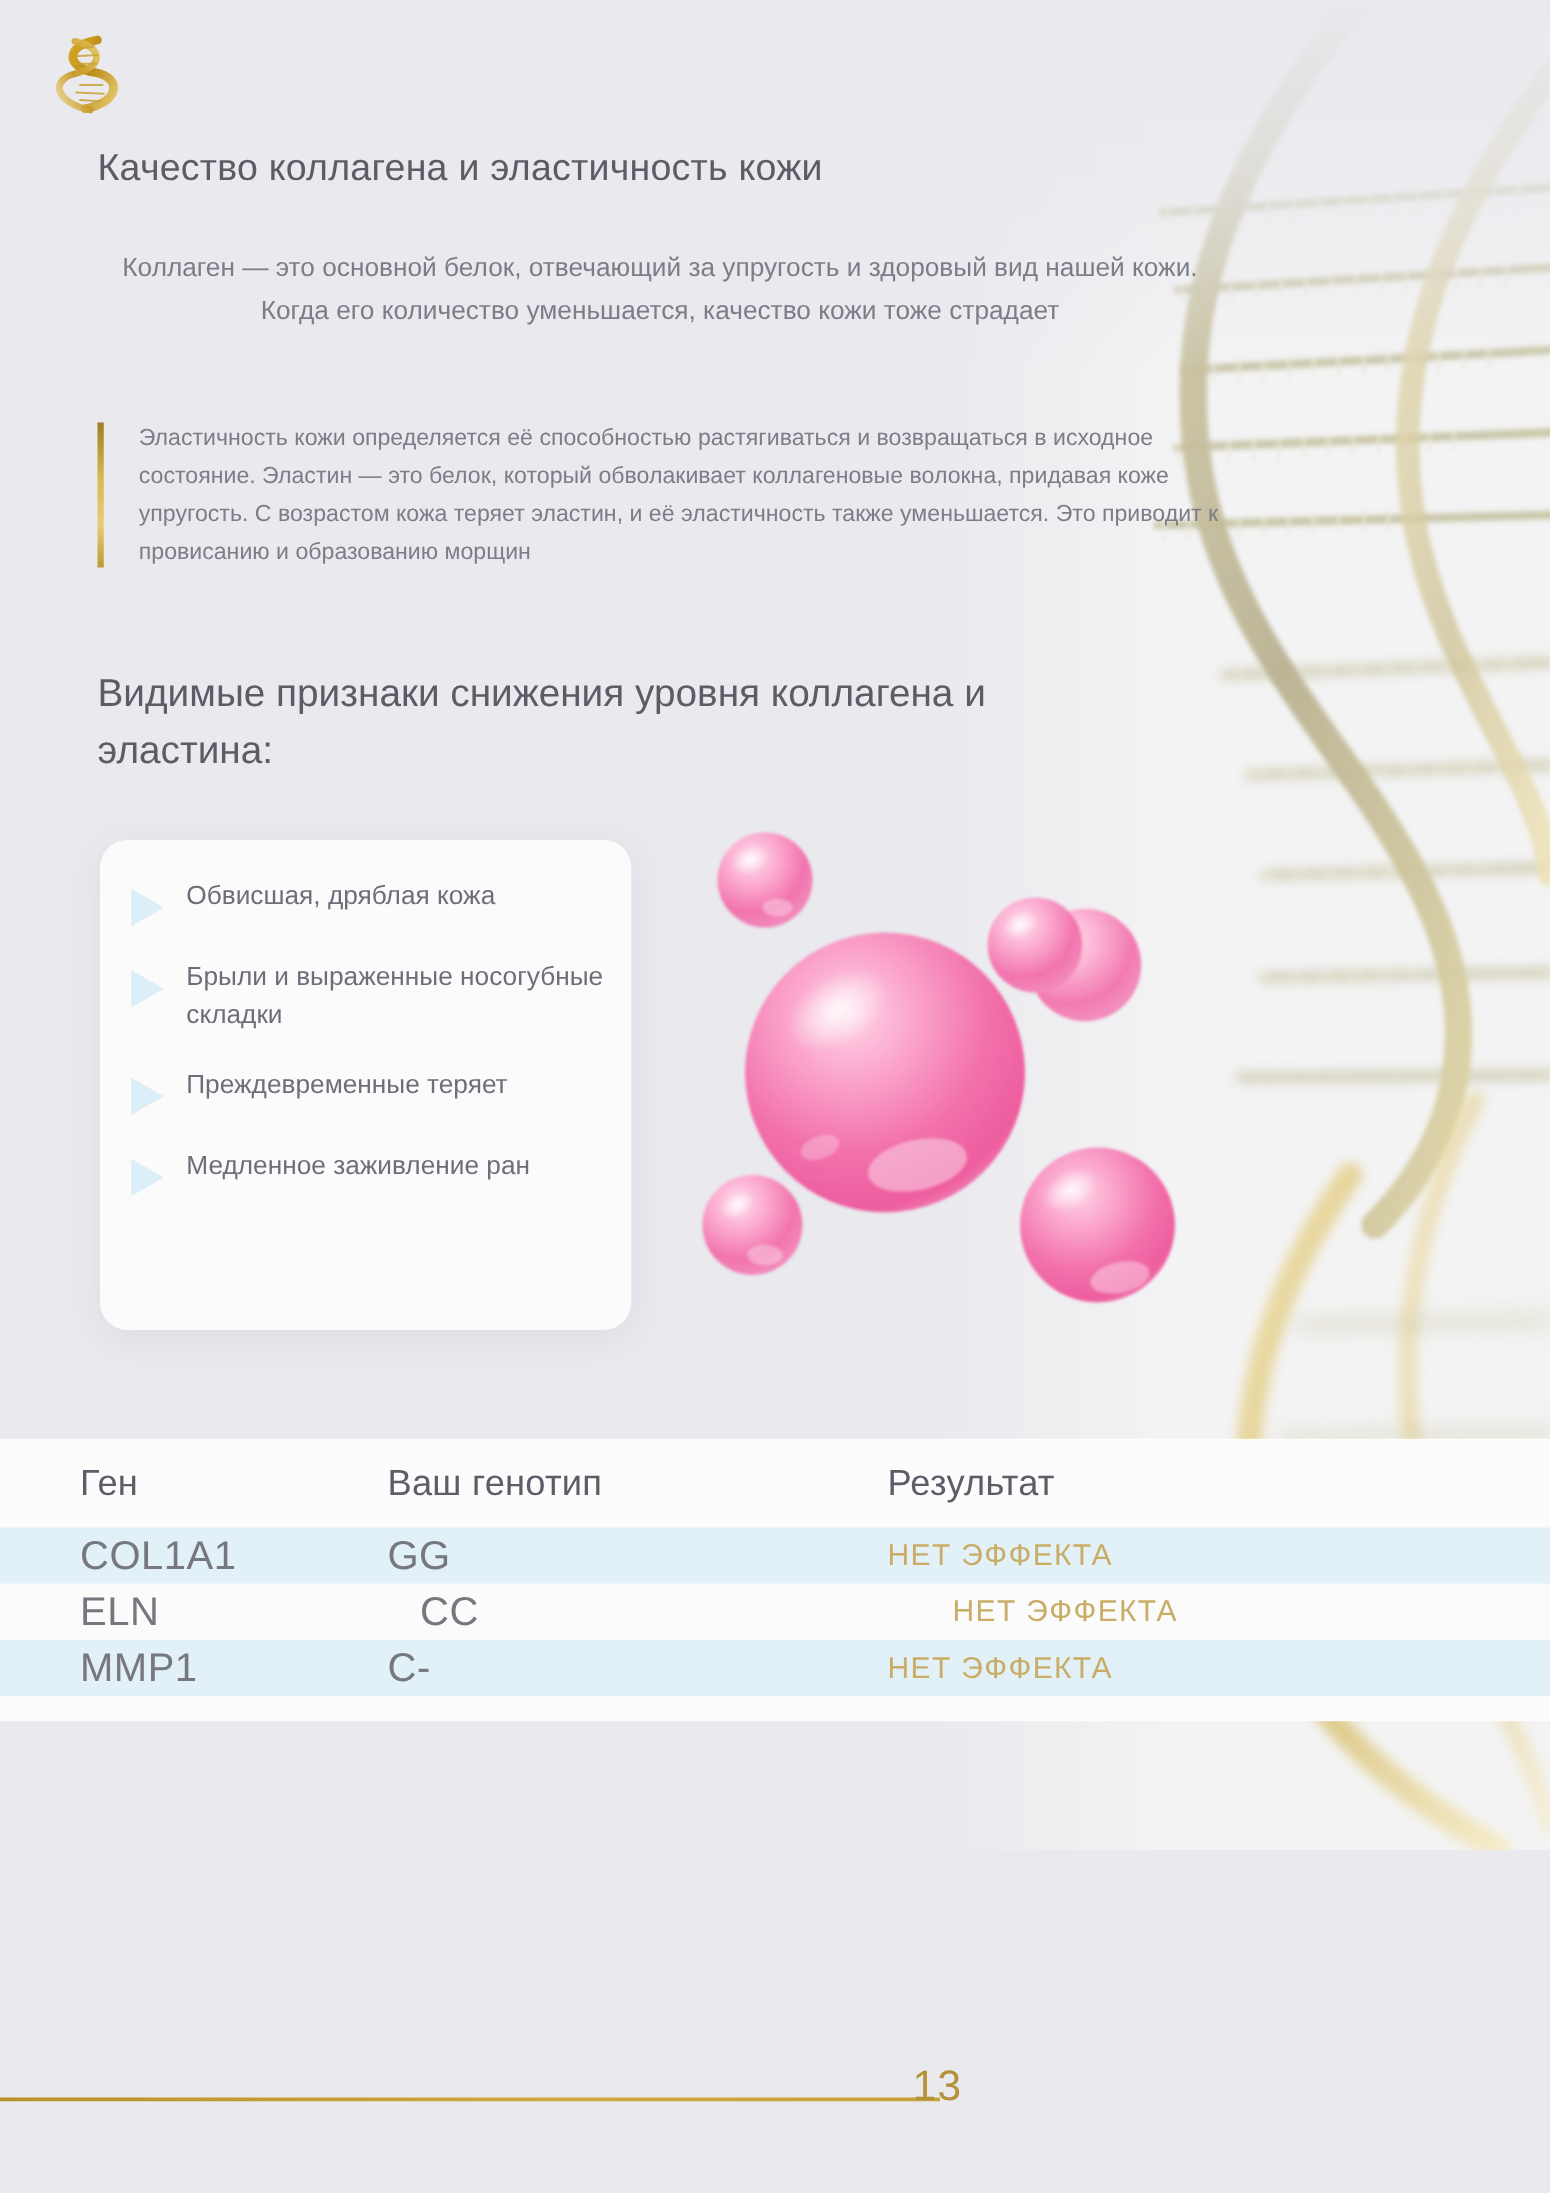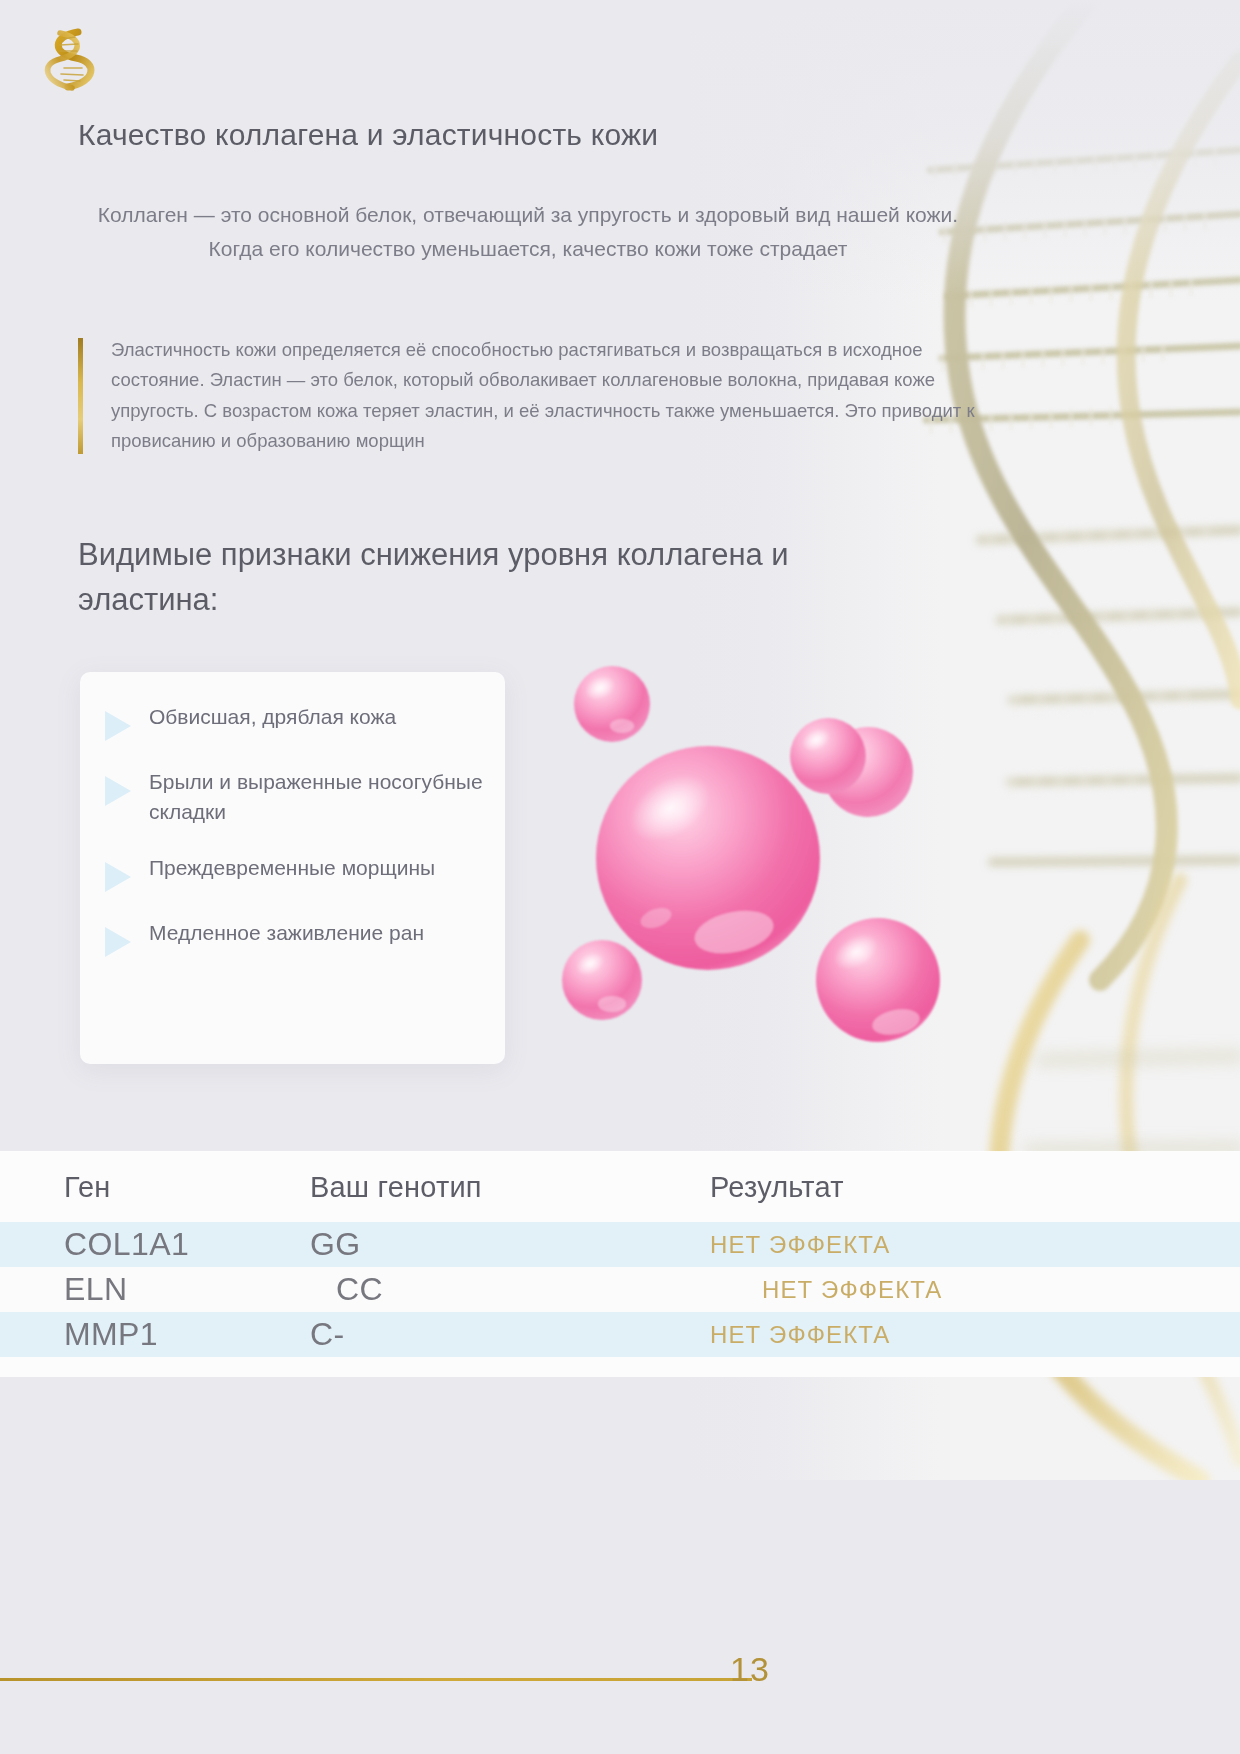--- a/index.html
+++ b/index.html
@@ -89,21 +89,21 @@
     width:820px;
     font-size:31px; font-weight:300; line-height:1.45;
     color:#5c5c66;
   }
 
   
   .card {
     position:absolute; left:80px; top:672px;
     width:425px; height:392px;
     background:#fbfbfc;
-    border-radius:10px;
+    border-radius:22px;
     box-shadow:0 6px 26px rgba(120,120,140,0.10);
   }
   .card-list {
     position:absolute; left:25px; top:30px; right:20px;
     display:flex; flex-direction:column; gap:26px;
   }
   .sign {
     display:flex; align-items:flex-start; gap:18px;
   }
   .tri {
@@ -466,21 +466,21 @@
           <span class="sign-text">Обвисшая, дряблая кожа</span>
         </div>
 
         <div class="sign">
           <span class="tri"></span>
           <span class="sign-text">Брыли и выраженные носогубные складки</span>
         </div>
 
         <div class="sign">
           <span class="tri"></span>
-          <span class="sign-text">Преждевременные морщины</span>
+          <span class="sign-text">Преждевременные теряет</span>
         </div>
 
         <div class="sign">
           <span class="tri"></span>
           <span class="sign-text">Медленное заживление ран</span>
         </div>
 
       </div>
     </div>
 

